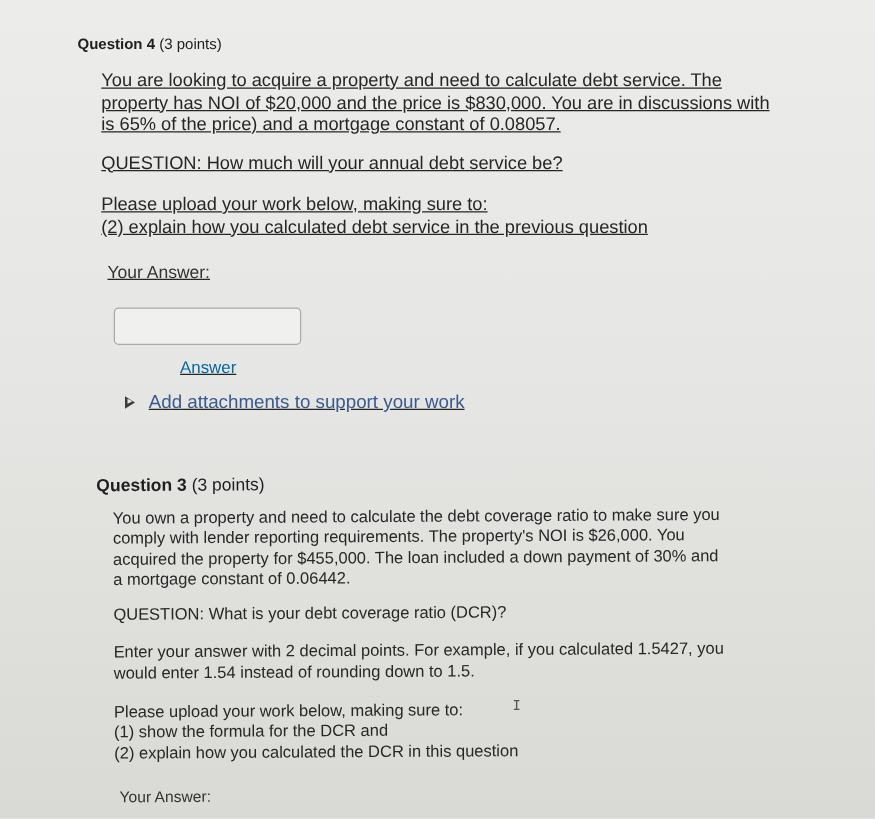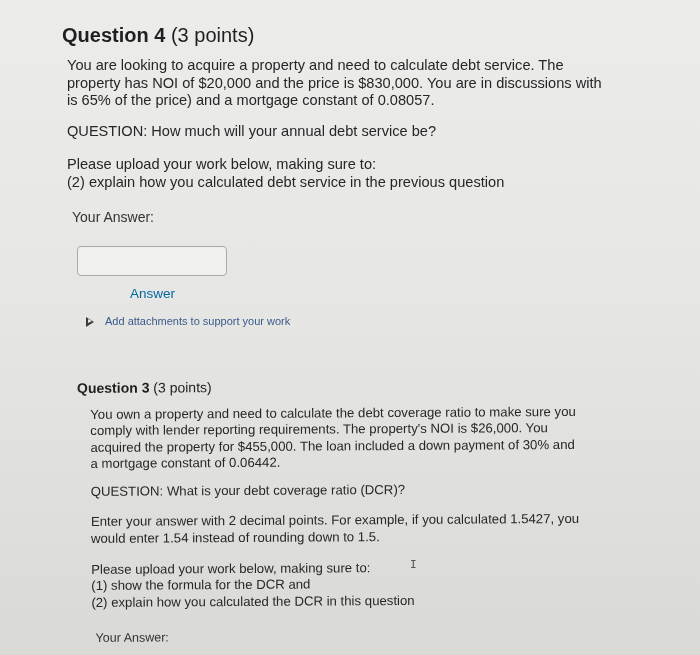--- a/index.html
+++ b/index.html
@@ -15,33 +15,34 @@
       color: #2a2a2a;
       position: relative;
     }
     .q4 {
       position: absolute;
       left: 62px;
       top: 24px;
       width: 590px;
     }
     .q-title {
-      font-size: 20px;
+      font-size: 12px;
       color: #1f1f1f;
       margin: 0;
       line-height: 22px;
     }
     .q-title .num { font-weight: bold; }
     .q-title .pts { font-weight: normal; }
     .q4 .body {
-      margin-left: 5px;
+      margin-left: 19px;
       margin-top: 11px;
       font-size: 14.6px;
       line-height: 17.5px;
       color: #262626;
+      text-decoration: underline;
     }
     .q4 .para { margin: 0 0 13px 0; }
     .q4 .question { margin: 0 0 16px 0; }
     .q4 .upload { margin: 0 0 18px 0; }
     .your-answer-label {
       font-size: 14px;
       color: #333;
       margin-left: 5px;
     }
     .answer-box {
@@ -78,21 +79,21 @@
       content: "";
       position: absolute;
       left: -6px;
       top: -2.5px;
       border-left: 4px solid #e8e8e6;
       border-top: 2.5px solid transparent;
       border-bottom: 2.5px solid transparent;
     }
     .attach-link {
       color: #3a5a8c;
-      font-size: 11px;
+      font-size: 15px;
       cursor: pointer;
     }
 
     .q5 {
       position: absolute;
       left: 77px;
       top: 378px;
       width: 540px;
       transform: rotate(-0.35deg);
       transform-origin: left top;

